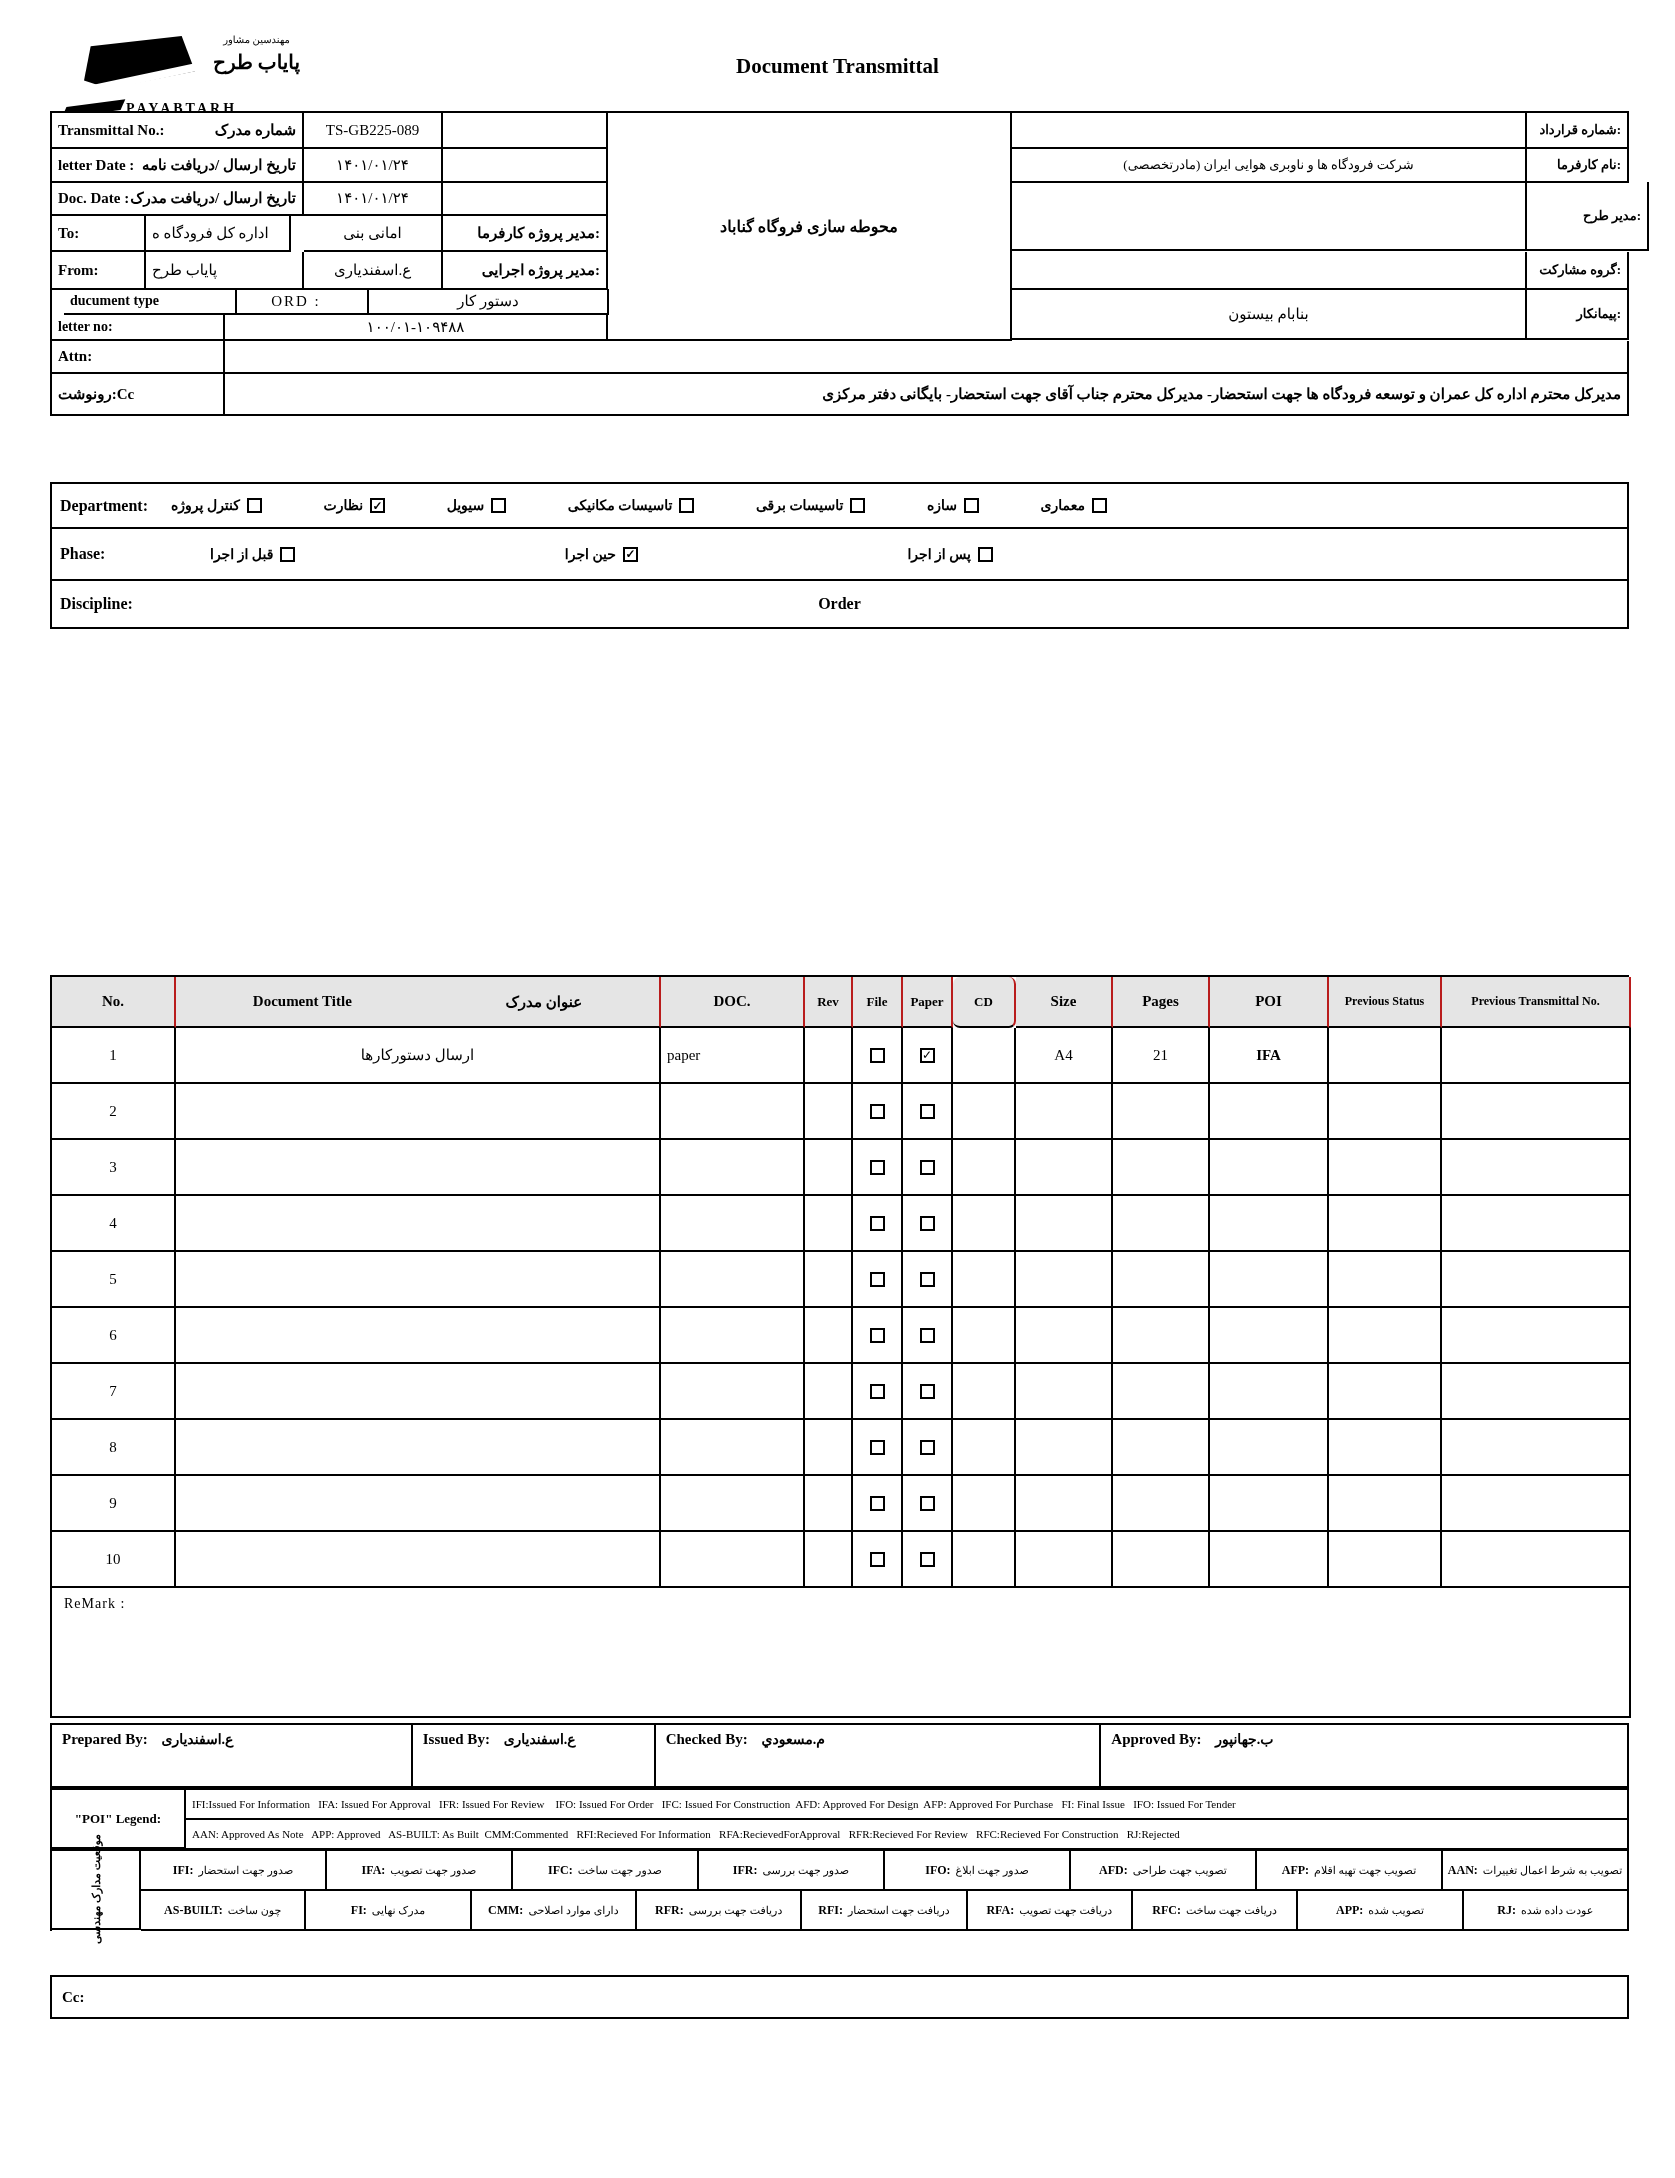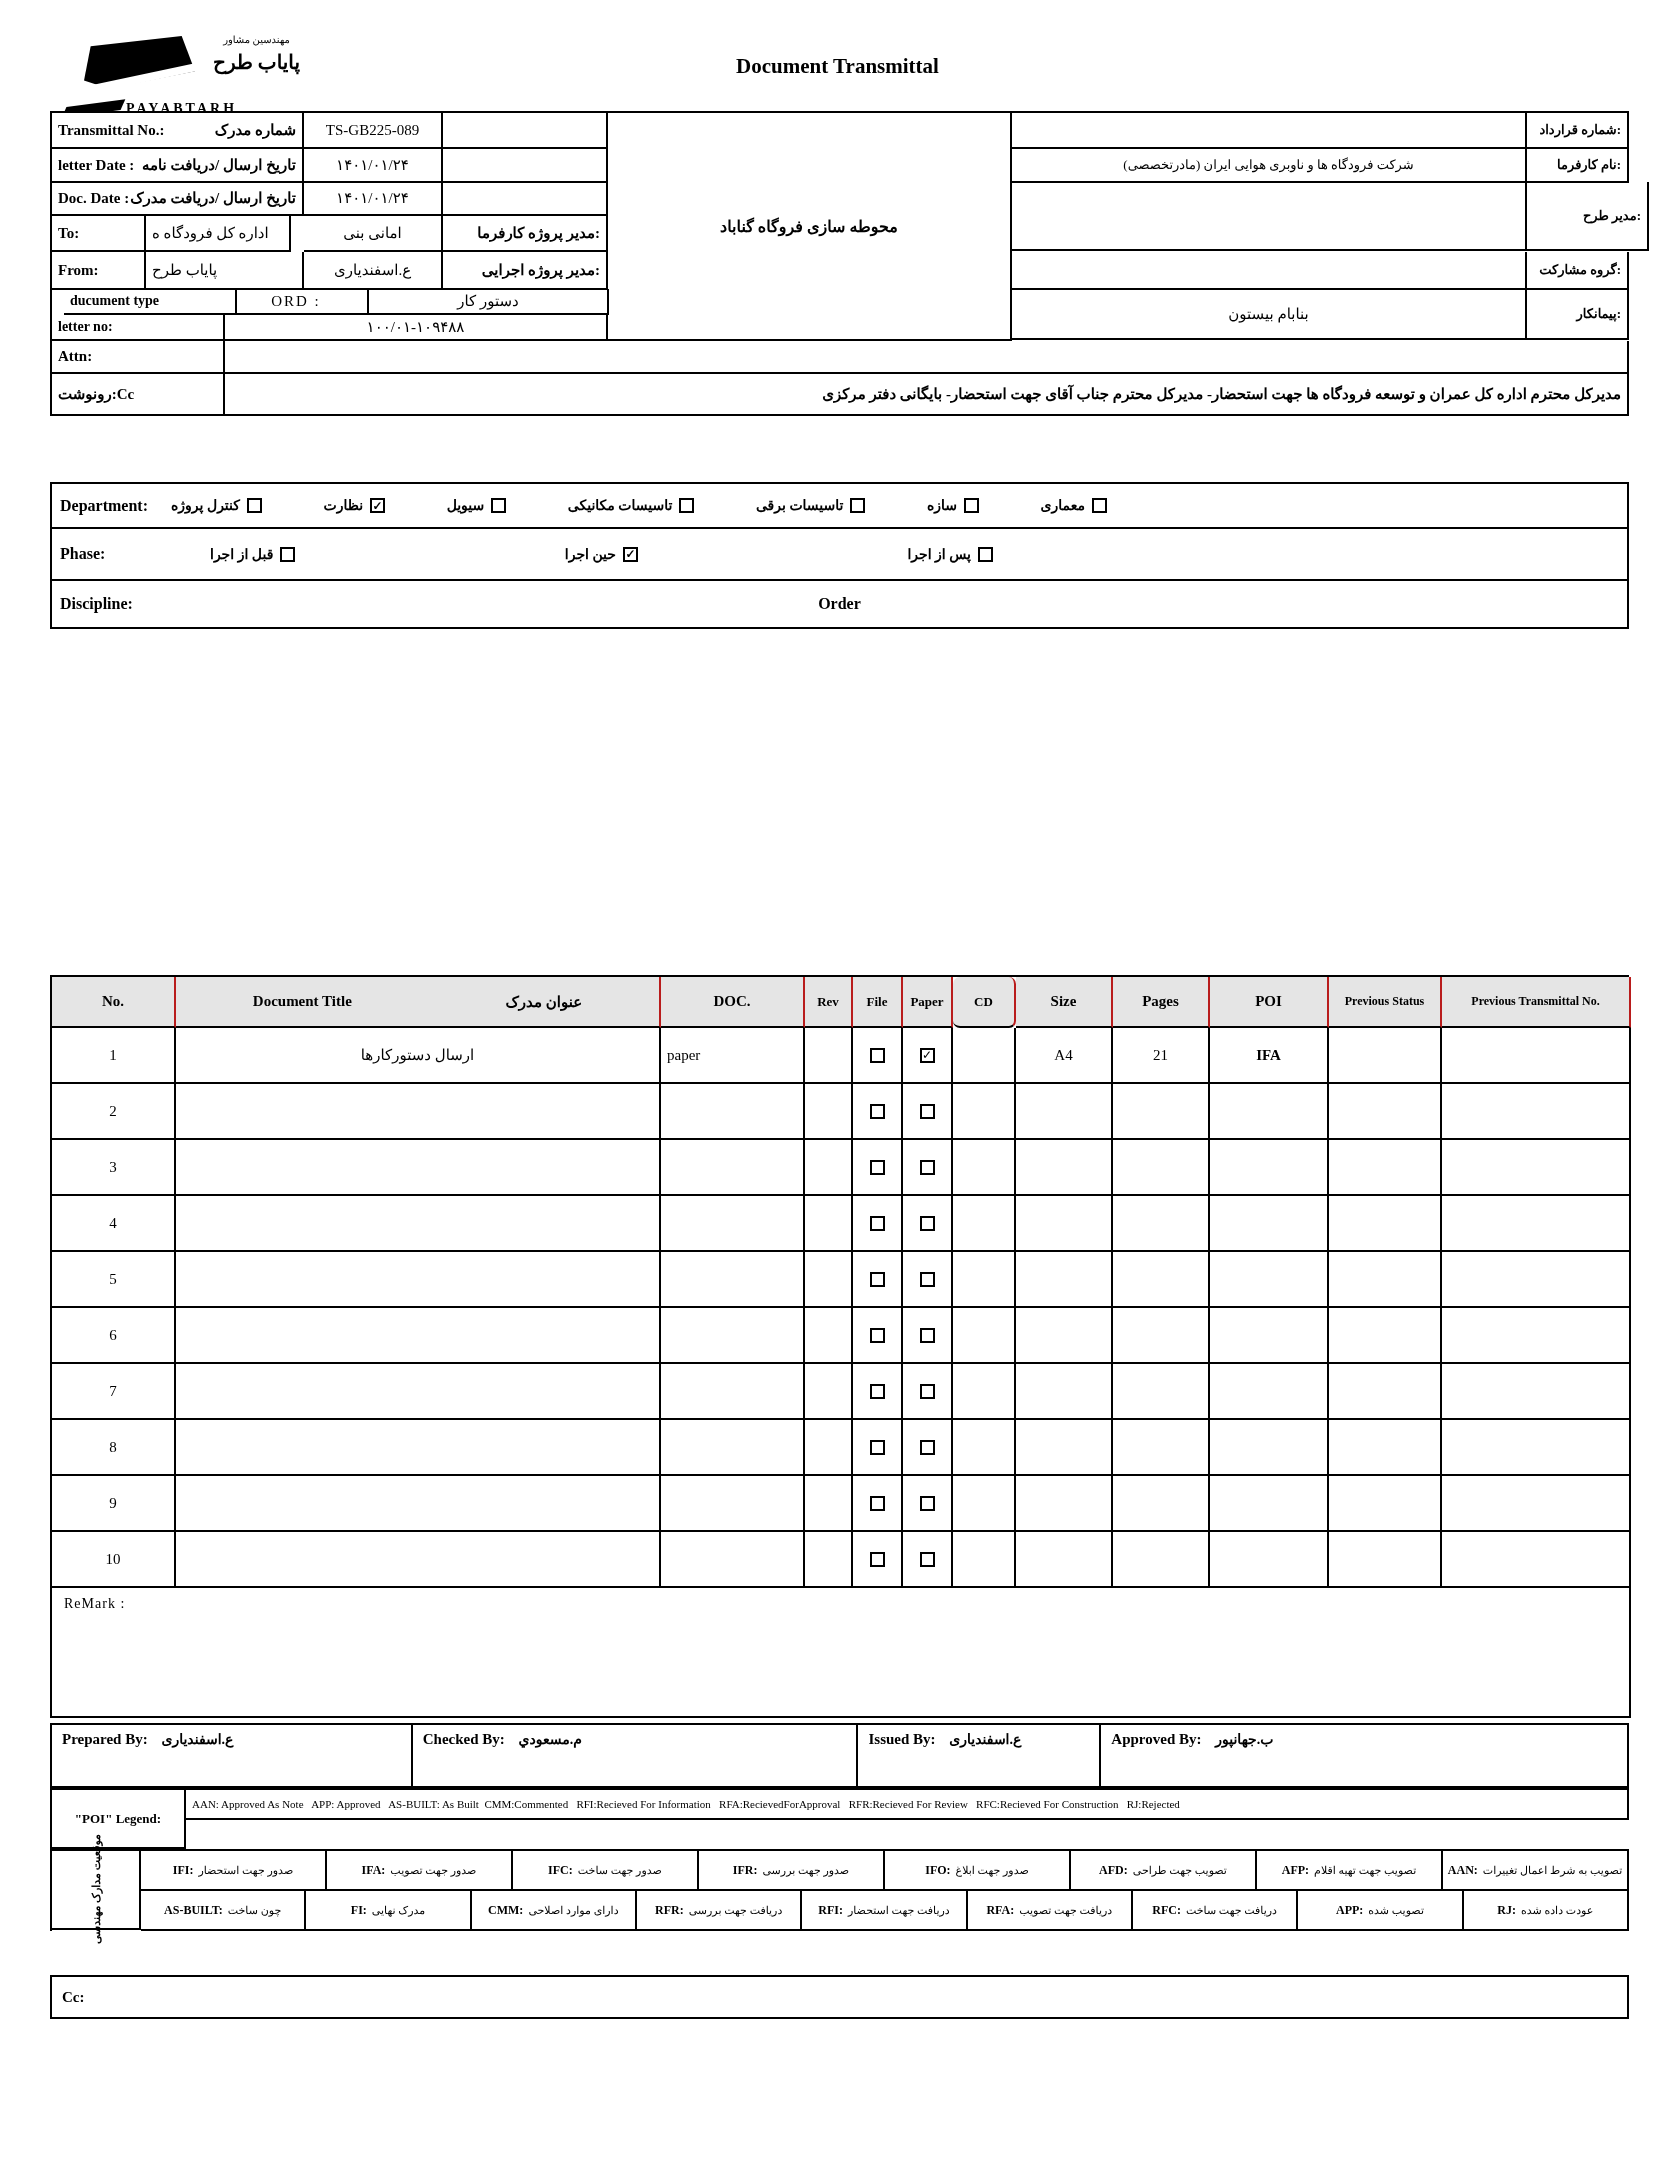--- a/index.html
+++ b/index.html
@@ -397,37 +397,38 @@
     <div class="remark">
       <span>ReMark :</span>
     </div>
   </div>
 
   <div class="tbl-lt sig" style="left:50px;top:1723px;width:1579px;">
     <div class="sig-cell" style="width:361px;">
       <span class="b">Prepared By:</span>
       <span class="name">ع.اسفندیاری</span>
     </div>
+    <div class="sig-cell" style="width:243px;">
+      <span class="b">Issued By:</span>
+      <span class="name">ع.اسفندیاری</span>
+    </div>
     <div class="sig-cell" style="width:446px;">
       <span class="b">Checked By:</span>
       <span class="name">م.مسعودي</span>
     </div>
-    <div class="sig-cell" style="width:243px;">
-      <span class="b">Issued By:</span>
-      <span class="name">ع.اسفندیاری</span>
-    </div>
     <div class="sig-cell" style="width:528px;">
       <span class="b">Approved By:</span>
       <span class="name">ب.جهانپور</span>
     </div>
   </div>
 
   <div class="tbl-lt poiL" style="left:50px;top:1788px;width:1579px;">
     <div class="poiL-label">"POI" Legend:</div>
     <div class="poiL-lines">
+      <div class="poi-line">IFI:Issued For Information   IFA: Issued For Approval   IFR: Issued For Review    IFO: Issued For Order   IFC: Issued For Construction  AFD: Approved For Design  AFP: Approved For Purchase   FI: Final Issue   IFO: Issued For Tender</div>
       <div class="poi-line">AAN: Approved As Note   APP: Approved   AS-BUILT: As Built  CMM:Commented   RFI:Recieved For Information   RFA:RecievedForApproval   RFR:Recieved For Review   RFC:Recieved For Construction   RJ:Rejected</div>
     </div>
   </div>
 
   <div class="tbl-lt faL" style="left:50px;top:1849px;width:1579px;">
     <div class="faL-side">
       <span class="rot">موقعیت مدارک مهندسی</span>
     </div>
     <div class="faL-rows">
       <div class="faL-row">

